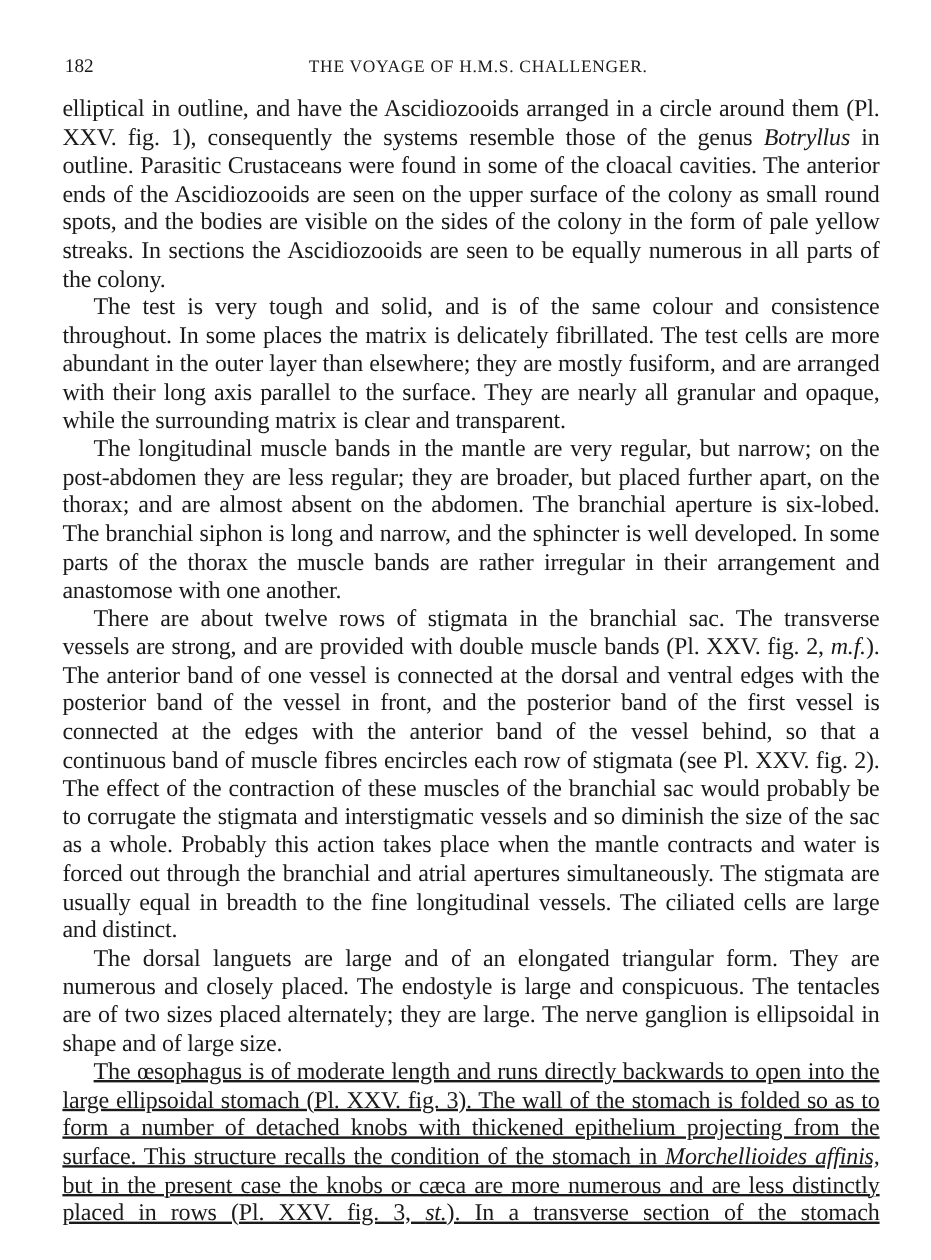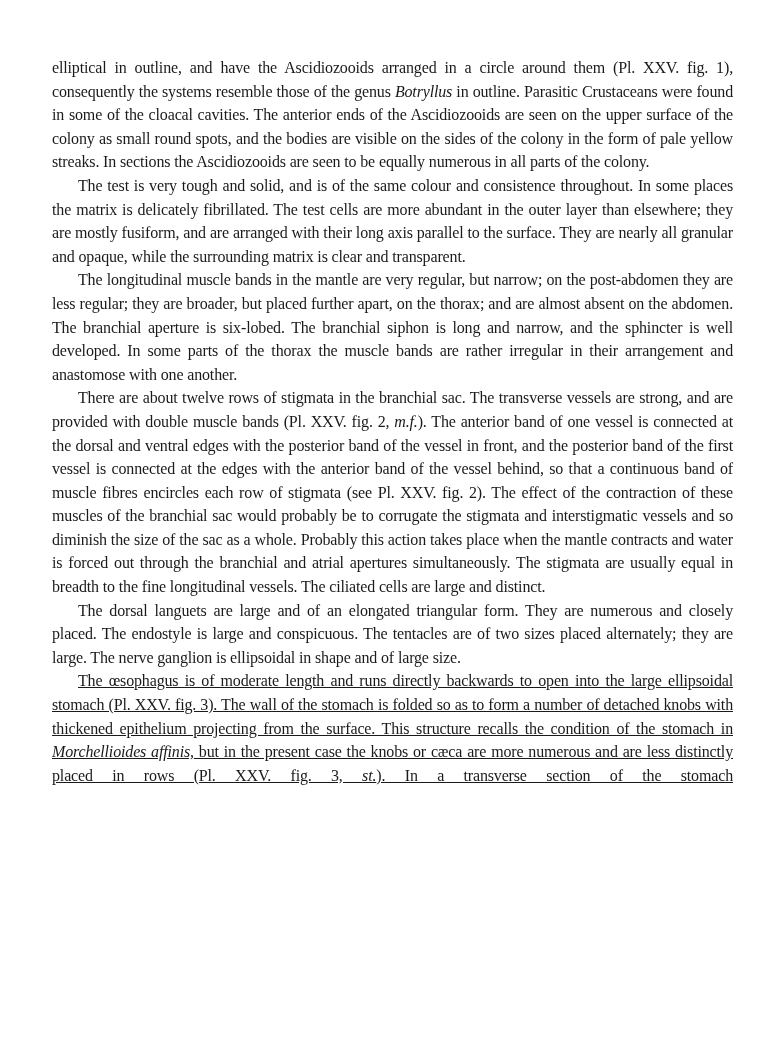--- a/index.html
+++ b/index.html
@@ -37,21 +37,21 @@
     position: absolute;
     left: 0;
     right: 0;
     text-align: center;
     font-size: 14.5px;
     letter-spacing: 0.6px;
     padding-left: 12px;
   }
   .body-text {
     margin-top: 12px;
-    font-size: 16px;
+    font-size: 20px;
     line-height: 23.6px;
     text-align: justify;
     letter-spacing: -0.15px;
   }
   .body-text p {
     margin: 0;
     text-indent: 26px;
     text-align: justify;
   }
   .body-text p.continued {
@@ -60,20 +60,24 @@
   .body-text p.last-line-justify {
     text-align-last: justify;
     text-decoration: underline;
   }
   em { font-style: italic; }
 </style>
 </head>
 <body>
 
 <div class="page">
+  <div class="running-head">
+    <span class="page-number">182</span>
+    <span class="header-title">THE VOYAGE OF H.M.S. CHALLENGER.</span>
+  </div>
 
   <div class="body-text">
     <p class="continued"><span>elliptical in outline, and have the Ascidiozooids arranged in a circle around them (Pl. XXV. fig. 1), consequently the systems resemble those of the genus </span><em>Botryllus</em><span> in outline. Parasitic Crustaceans were found in some of the cloacal cavities. The anterior ends of the Ascidiozooids are seen on the upper surface of the colony as small round spots, and the bodies are visible on the sides of the colony in the form of pale yellow streaks. In sections the Ascidiozooids are seen to be equally numerous in all parts of the colony.</span></p>
     <p><span>The test is very tough and solid, and is of the same colour and consistence throughout. In some places the matrix is delicately fibrillated. The test cells are more abundant in the outer layer than elsewhere; they are mostly fusiform, and are arranged with their long axis parallel to the surface. They are nearly all granular and opaque, while the surrounding matrix is clear and transparent.</span></p>
     <p><span>The longitudinal muscle bands in the mantle are very regular, but narrow; on the post-abdomen they are less regular; they are broader, but placed further apart, on the thorax; and are almost absent on the abdomen. The branchial aperture is six-lobed. The branchial siphon is long and narrow, and the sphincter is well developed. In some parts of the thorax the muscle bands are rather irregular in their arrangement and anastomose with one another.</span></p>
     <p><span>There are about twelve rows of stigmata in the branchial sac. The transverse vessels are strong, and are provided with double muscle bands (Pl. XXV. fig. 2, </span><em>m.f.</em><span>). The anterior band of one vessel is connected at the dorsal and ventral edges with the posterior band of the vessel in front, and the posterior band of the first vessel is connected at the edges with the anterior band of the vessel behind, so that a continuous band of muscle fibres encircles each row of stigmata (see Pl. XXV. fig. 2). The effect of the contraction of these muscles of the branchial sac would probably be to corrugate the stigmata and interstigmatic vessels and so diminish the size of the sac as a whole. Probably this action takes place when the mantle contracts and water is forced out through the branchial and atrial apertures simultaneously. The stigmata are usually equal in breadth to the fine longitudinal vessels. The ciliated cells are large and distinct.</span></p>
     <p><span>The dorsal languets are large and of an elongated triangular form. They are numerous and closely placed. The endostyle is large and conspicuous. The tentacles are of two sizes placed alternately; they are large. The nerve ganglion is ellipsoidal in shape and of large size.</span></p>
     <p class="last-line-justify"><span>The œsophagus is of moderate length and runs directly backwards to open into the large ellipsoidal stomach (Pl. XXV. fig. 3). The wall of the stomach is folded so as to form a number of detached knobs with thickened epithelium projecting from the surface. This structure recalls the condition of the stomach in </span><em>Morchellioides affinis,</em><span> but in the present case the knobs or cæca are more numerous and are less distinctly placed in rows (Pl. XXV. fig. 3, </span><em>st.</em><span>). In a transverse section of the stomach</span></p>
   </div>
 </div>

